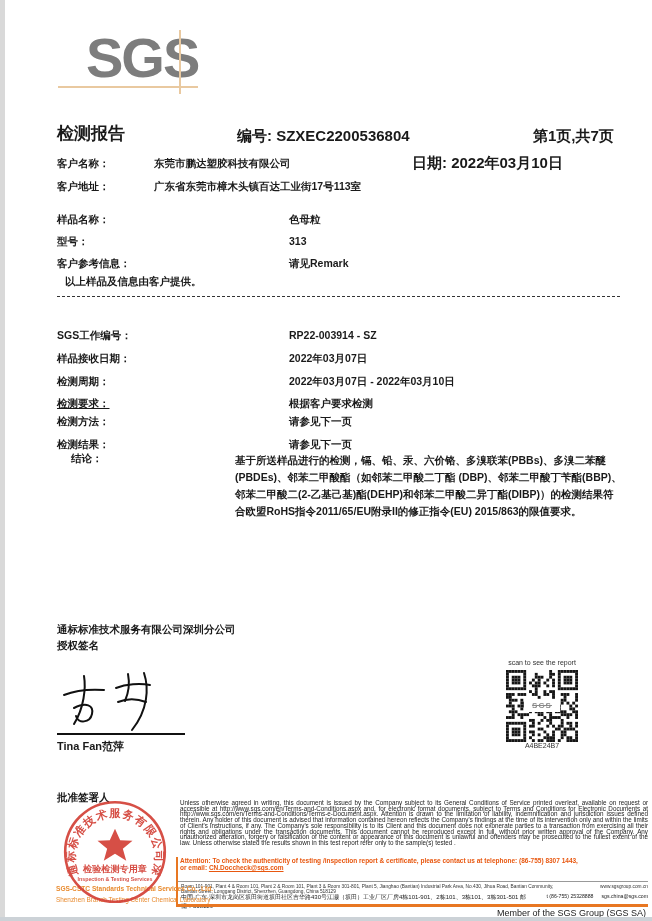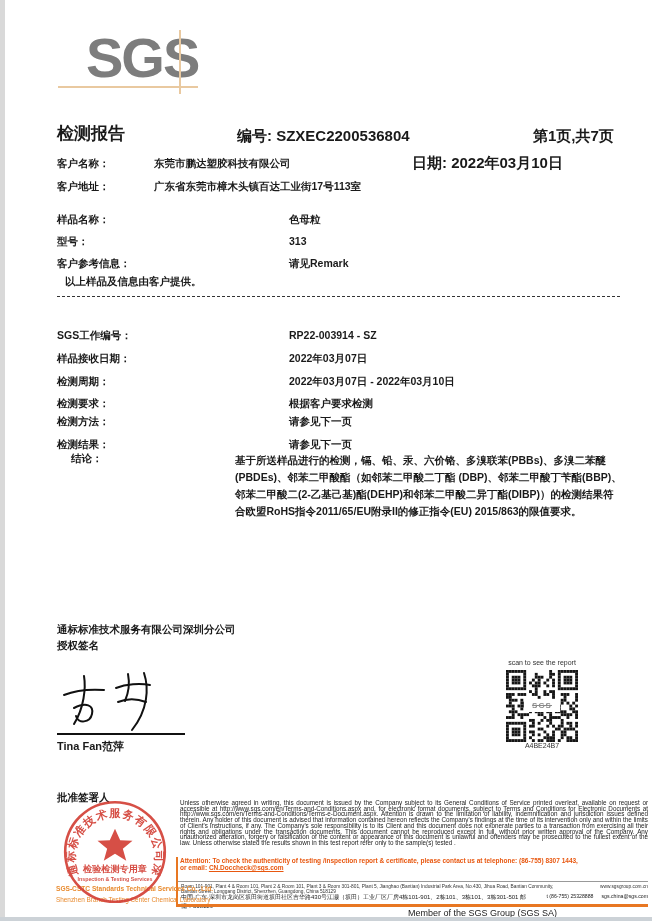--- a/index.html
+++ b/index.html
@@ -60,21 +60,21 @@
              font-weight:700;color:#e8570f;}
   .attention .em{text-decoration:underline;}
   .addr-topline{position:absolute;left:177px;top:881px;width:471px;height:1px;background:#999;}
   .addr-en{position:absolute;left:181px;top:884px;width:467px;display:flex;
            justify-content:space-between;font-size:4.8px;color:#333;}
   .addr-cn{position:absolute;left:181px;top:893px;width:467px;display:flex;
            justify-content:space-between;font-size:6px;color:#222;}
   .addr-cn .rt{font-size:5.2px;display:flex;gap:8px;}
   .foot-vline{position:absolute;left:176px;top:857px;width:2px;height:49px;background:#e87722;}
   .foot-hline{position:absolute;left:176px;top:904px;width:472px;height:2.5px;background:#e87722;}
-  .member{position:absolute;left:408px;top:908px;width:238px;text-align:left;font-size:9px;
+  .member{position:absolute;left:408px;top:908px;width:238px;text-align:right;font-size:9px;
           color:#222;font-weight:500;}
 </style>
 </head>
 <body>
 
 <div id="page">
   <div class="edge-left"></div>
 
   <div class="logo">SGS</div>
   <div class="logo-hline"></div>
@@ -115,21 +115,21 @@
     <span class="val">RP22-003914 - SZ</span>
   </div>
   <div class="row v178" style="top:352px;">
     <span class="lbl">样品接收日期：</span>
     <span class="val">2022年03月07日</span>
   </div>
   <div class="row v178" style="top:375px;">
     <span class="lbl">检测周期：</span>
     <span class="val">2022年03月07日 - 2022年03月10日</span>
   </div>
-  <div class="row v178" style="top:397px;">
+  <div class="row v178" style="top:397px;text-decoration:underline;">
     <span class="lbl">检测要求：</span>
     <span class="val">根据客户要求检测</span>
   </div>
   <div class="row v178" style="top:415px;">
     <span class="lbl">检测方法：</span>
     <span class="val">请参见下一页</span>
   </div>
   <div class="row v178" style="top:438px;">
     <span class="lbl">检测结果：</span>
     <span class="val">请参见下一页</span>

